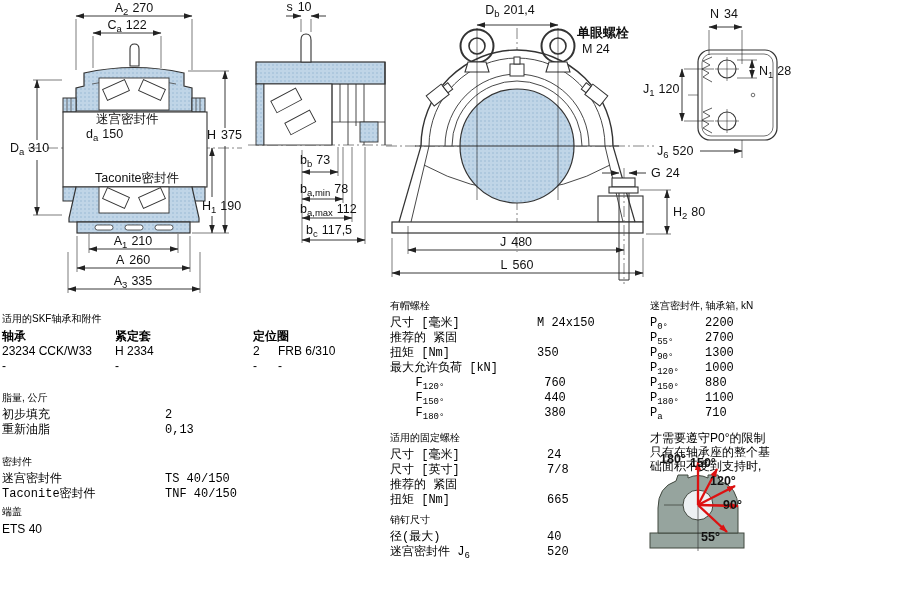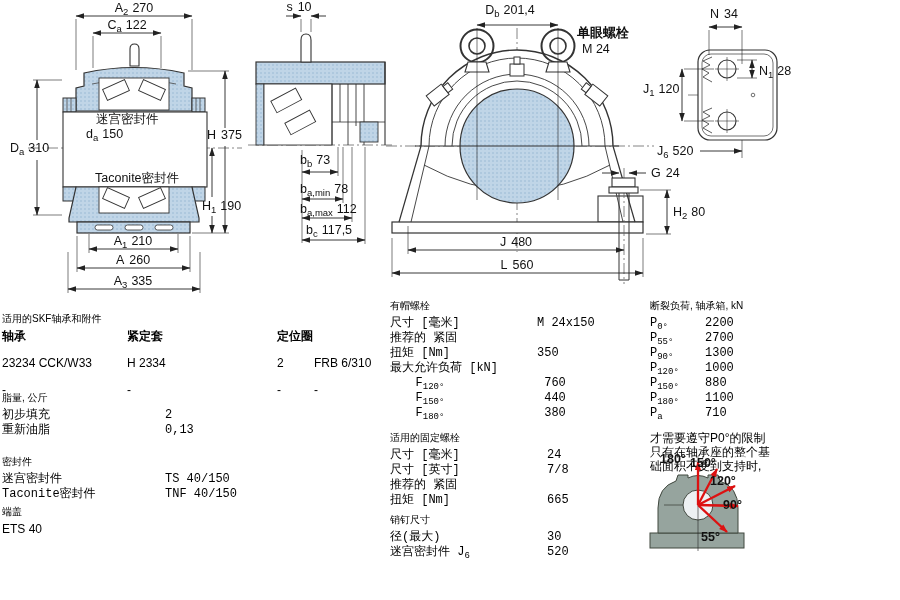--- a/index.html
+++ b/index.html
@@ -5,21 +5,21 @@
   html,body{margin:0;padding:0;}
   body{width:900px;height:600px;position:relative;background:#fff;
        font-family:"Liberation Sans",sans-serif;color:#000;overflow:hidden;}
   .abs{position:absolute;}
   svg text{font-family:"Liberation Sans",sans-serif;font-size:12.5px;fill:#111;}
   svg text.cn{font-size:12.5px;}
   svg text.cnb{font-size:13px;font-weight:bold;}
   svg tspan.sb{font-size:9.5px;}
   .sec{position:absolute;font-size:12px;line-height:15px;}
   .sec-title{font-size:10px;font-weight:normal;margin:0 0 3px 0;}
-  .grid-skf{display:grid;grid-template-columns:113px 138px 25px 80px;gap:12px;}
+  .grid-skf{display:grid;grid-template-columns:113px 138px 25px 80px;}
   .grid-skf .hdr{font-weight:bold;}
   .span2{grid-column:3 / 5;}
   .kv{display:grid;font-family:Liberation Mono, monospace;}
   .kv-163{grid-template-columns:163px auto;}
   .kv-147{grid-template-columns:147px auto;}
   .kv-157{grid-template-columns:157px auto;}
   .kv-80{grid-template-columns:80px auto;text-align:center;}
   .kv-55{grid-template-columns:55px auto;}
   sub{font-size:9px;line-height:0;}
   .notes{margin-top:10px;font-size:12px;line-height:14px;}
@@ -337,28 +337,28 @@
     <span></span>
     <span>扭矩 [Nm]</span>
     <span>665</span>
   </div>
 </div>
 
 <div class="sec" style="left:390px;top:512px;width:250px">
   <div class="sec-title">销钉尺寸</div>
   <div class="kv kv-157">
     <span><span>径(最大)</span><sub></sub></span>
-    <span>30</span>
+    <span>40</span>
     <span><span>迷宫密封件 J</span><sub>6</sub></span>
     <span>520</span>
   </div>
 </div>
 
 <div class="sec" style="left:650px;top:298px;width:245px">
-  <div class="sec-title">断裂负荷, 轴承箱, kN</div>
+  <div class="sec-title">迷宫密封件, 轴承箱, kN</div>
   <div class="kv kv-55">
     <span><span>P</span><sub>0°</sub></span>
     <span>2200</span>
     <span><span>P</span><sub>55°</sub></span>
     <span>2700</span>
     <span><span>P</span><sub>90°</sub></span>
     <span>1300</span>
     <span><span>P</span><sub>120°</sub></span>
     <span>1000</span>
     <span><span>P</span><sub>150°</sub></span>

